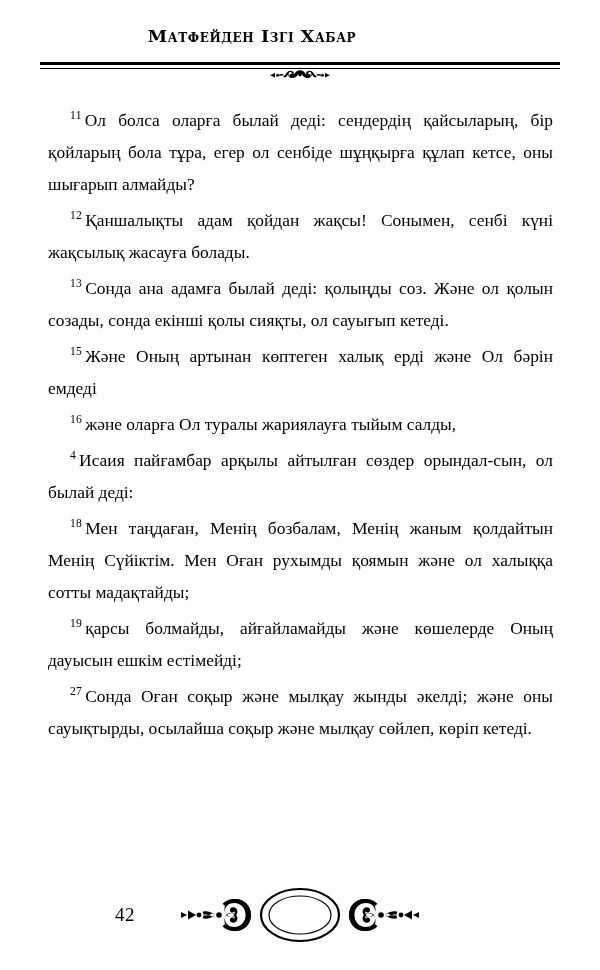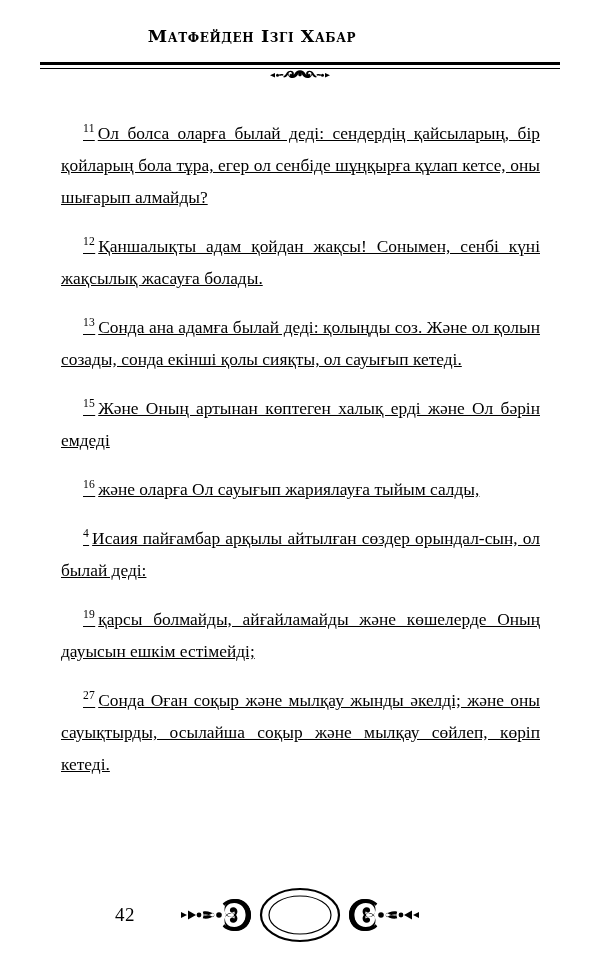--- a/index.html
+++ b/index.html
@@ -68,28 +68,27 @@
   }
 
   
   .text-column {
     position: absolute;
     top: 100px;
     left: 48px;
     width: 505px;
   }
   .verse-para {
-    margin: 13px;
+    margin: 0;
     font-size: 17.4px;
     line-height: 32px;
     text-align: justify;
     text-justify: inter-word;
     text-indent: 22px;
     hyphens: manual;
-    text-decoration: underline;
   }
   .vnum {
     font-size: 11.6px;
     vertical-align: 7px;
     letter-spacing: 0.3px;
     padding-right: 3px;
   }
 
   
   .page-footer {
@@ -157,27 +156,30 @@
   <p class="verse-para">
     <span class="vnum">13</span><span>Сонда ана адамға былай деді: қолыңды соз. Және ол қолын созады, сонда екінші қолы сияқты, ол сауығып кетеді.</span>
   </p>
 
 
   <p class="verse-para">
     <span class="vnum">15</span><span>Және Оның артынан көптеген халық ерді және Ол бәрін емдеді</span>
   </p>
 
   <p class="verse-para">
-    <span class="vnum">16</span><span>және оларға Ол сауығып жариялауға тыйым салды,</span>
+    <span class="vnum">16</span><span>және оларға Ол туралы жариялауға тыйым салды,</span>
   </p>
 
   <p class="verse-para">
     <span class="vnum">4</span><span>Исаия пайғамбар арқылы айтылған сөздер орындал-сын, ол былай деді:</span>
   </p>
 
+  <p class="verse-para">
+    <span class="vnum">18</span><span>Мен таңдаған, Менің бозбалам, Менің жаным қолдайтын Менің Сүйіктім. Мен Оған рухымды қоямын және ол халыққа сотты мадақтайды;</span>
+  </p>
 
   <p class="verse-para">
     <span class="vnum">19</span><span>қарсы болмайды, айғайламайды және көшелерде Оның дауысын ешкім естімейді;</span>
   </p>
 
 
 
   <p class="verse-para">
     <span class="vnum">27</span><span>Сонда Оған соқыр және мылқау жынды әкелді; және оны сауықтырды, осылайша соқыр және мылқау сөйлеп, көріп кетеді.</span>
   </p>

